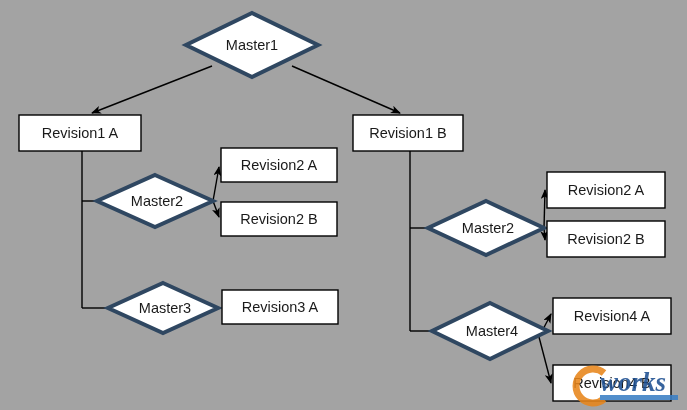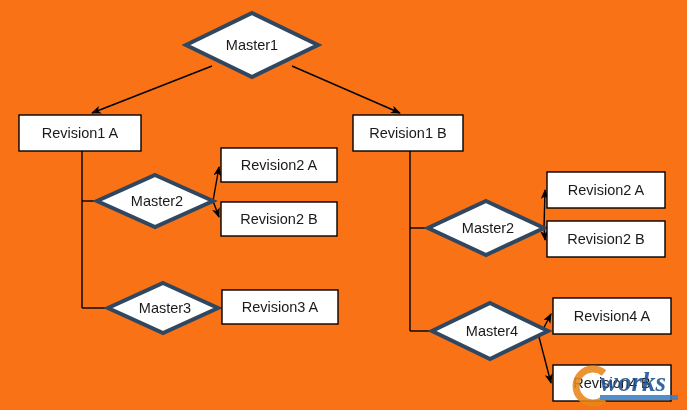--- a/index.html
+++ b/index.html
@@ -7,21 +7,21 @@
     padding: 0;
     background: #ffffff;
   }
   body {
     font-family: "Liberation Sans", sans-serif;
   }
   #canvas {
     position: relative;
     width: 687px;
     height: 410px;
-    background: #f97316;
+    background: #a3a3a3;
     overflow: hidden;
   }
   svg#diagram {
     position: absolute;
     left: 0;
     top: 0;
     width: 687px;
     height: 410px;
   }
   .node-box {

